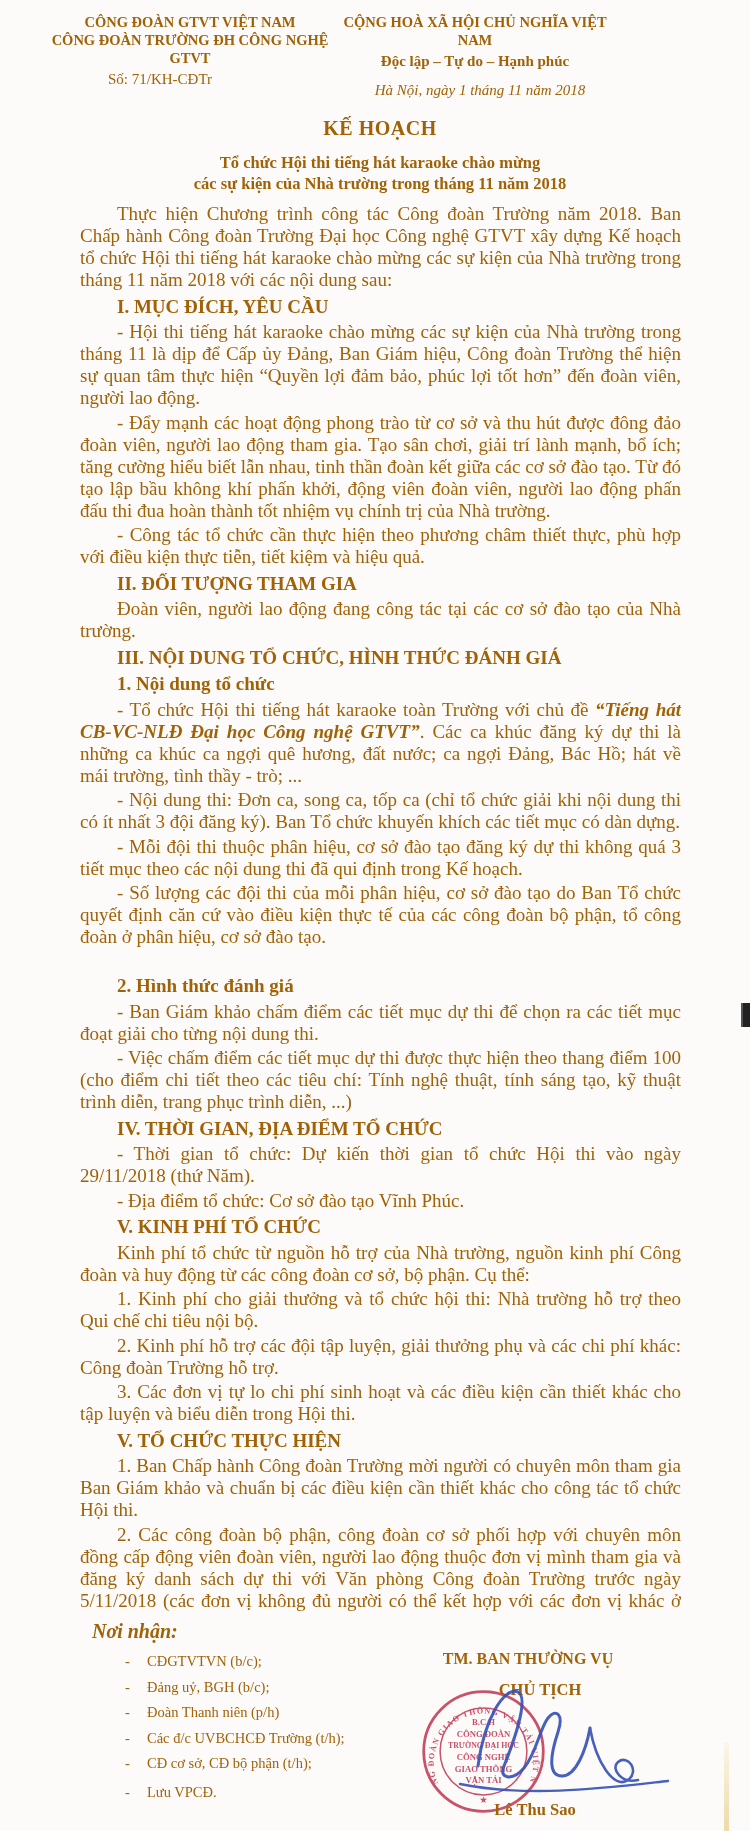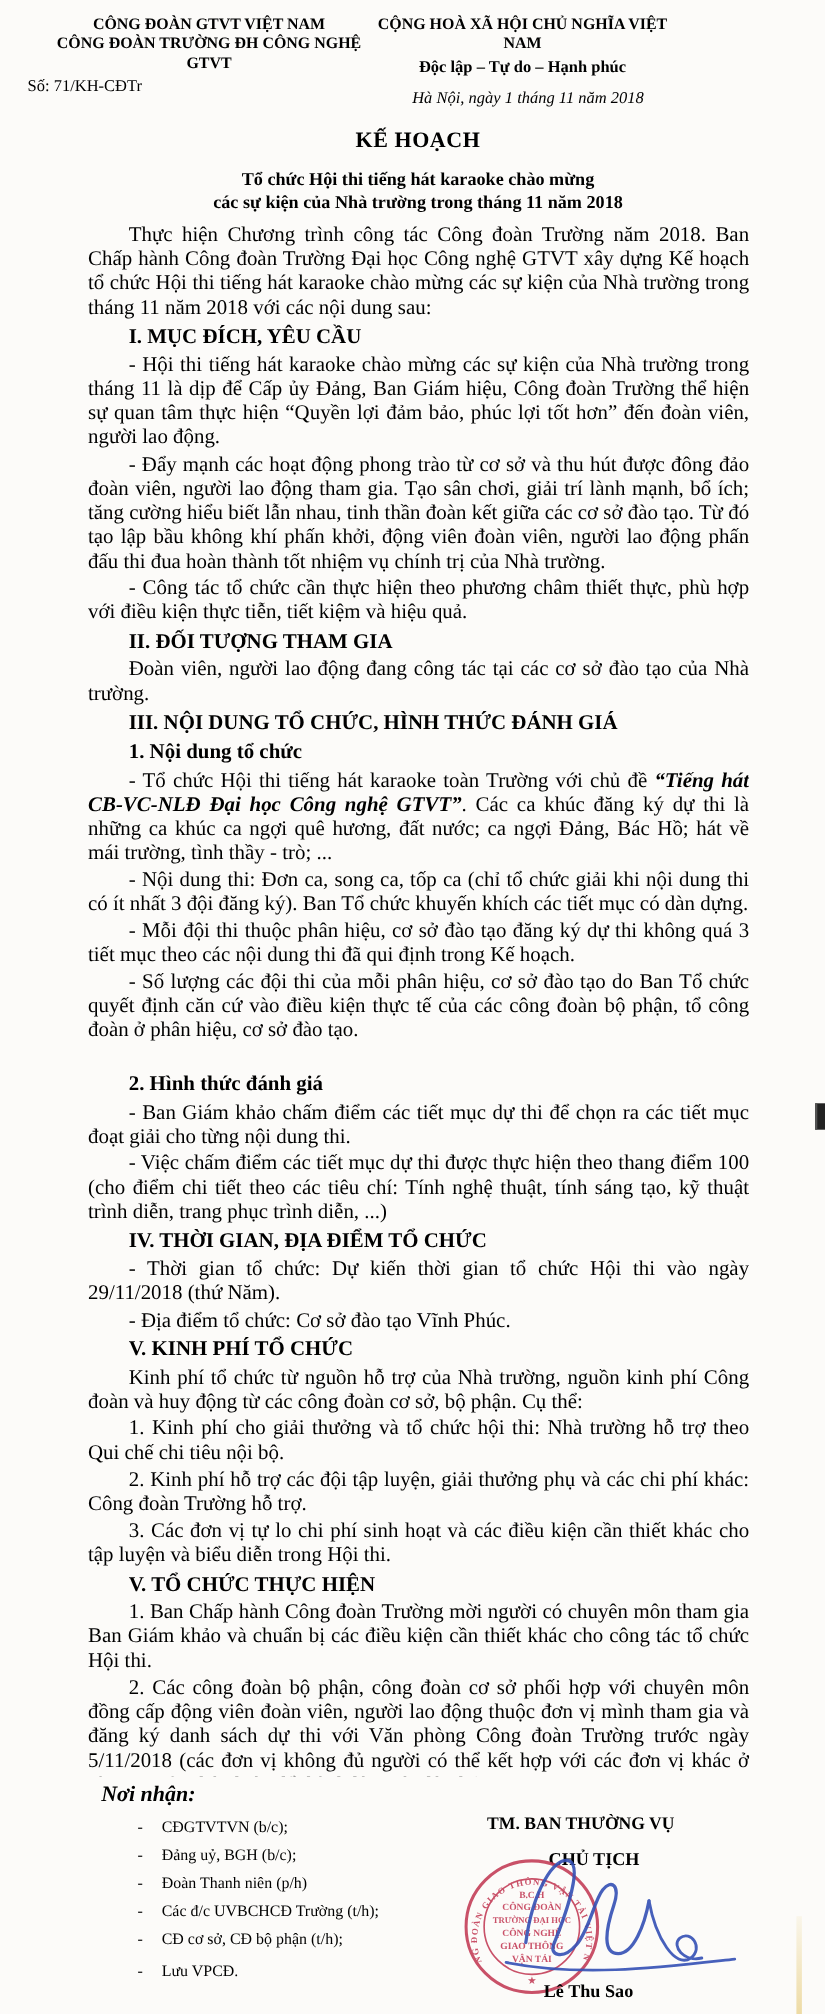--- a/index.html
+++ b/index.html
@@ -1,28 +1,28 @@
 <!DOCTYPE html>
 <html lang="vi"><head>
 <meta charset="utf-8">
 <style>
   html,body{margin:0;padding:0;background:#d9d9d9;}
   .page{
     position:relative;width:750px;height:1831px;margin:0 auto;
     background:#fcfbf9;overflow:hidden;
     font-family:"Liberation Serif","DejaVu Serif",serif;
-    color:#000000;
+    color:#a16207;
   }
   
   .hdr-left{position:absolute;left:40px;top:13px;width:300px;text-align:center;
     font-weight:bold;font-size:14.5px;line-height:18px;}
   .hdr-right{position:absolute;left:325px;top:13px;width:300px;text-align:center;
     font-weight:bold;font-size:14.5px;line-height:18px;}
   .hdr-right .motto{font-size:15px;margin-top:3px;}
-  .doc-number{position:absolute;left:25px;top:71px;width:270px;text-align:left;font-size:15px;}
+  .doc-number{position:absolute;left:25px;top:71px;width:270px;text-align:center;font-size:15px;}
   .place-date{position:absolute;left:330px;top:82px;width:300px;text-align:center;
     font-style:italic;font-size:15px;}
   
   .doc-title{position:absolute;left:80px;top:117px;width:600px;text-align:center;
     font-weight:bold;font-size:20px;letter-spacing:.5px;}
   .doc-subtitle{position:absolute;left:60px;top:153px;width:640px;text-align:center;
     font-weight:bold;font-size:16.5px;line-height:20.5px;}
   
   .doc-body{position:absolute;left:80px;top:203px;width:601px;height:1412px;
     font-size:19px;line-height:22px;overflow:hidden;}

